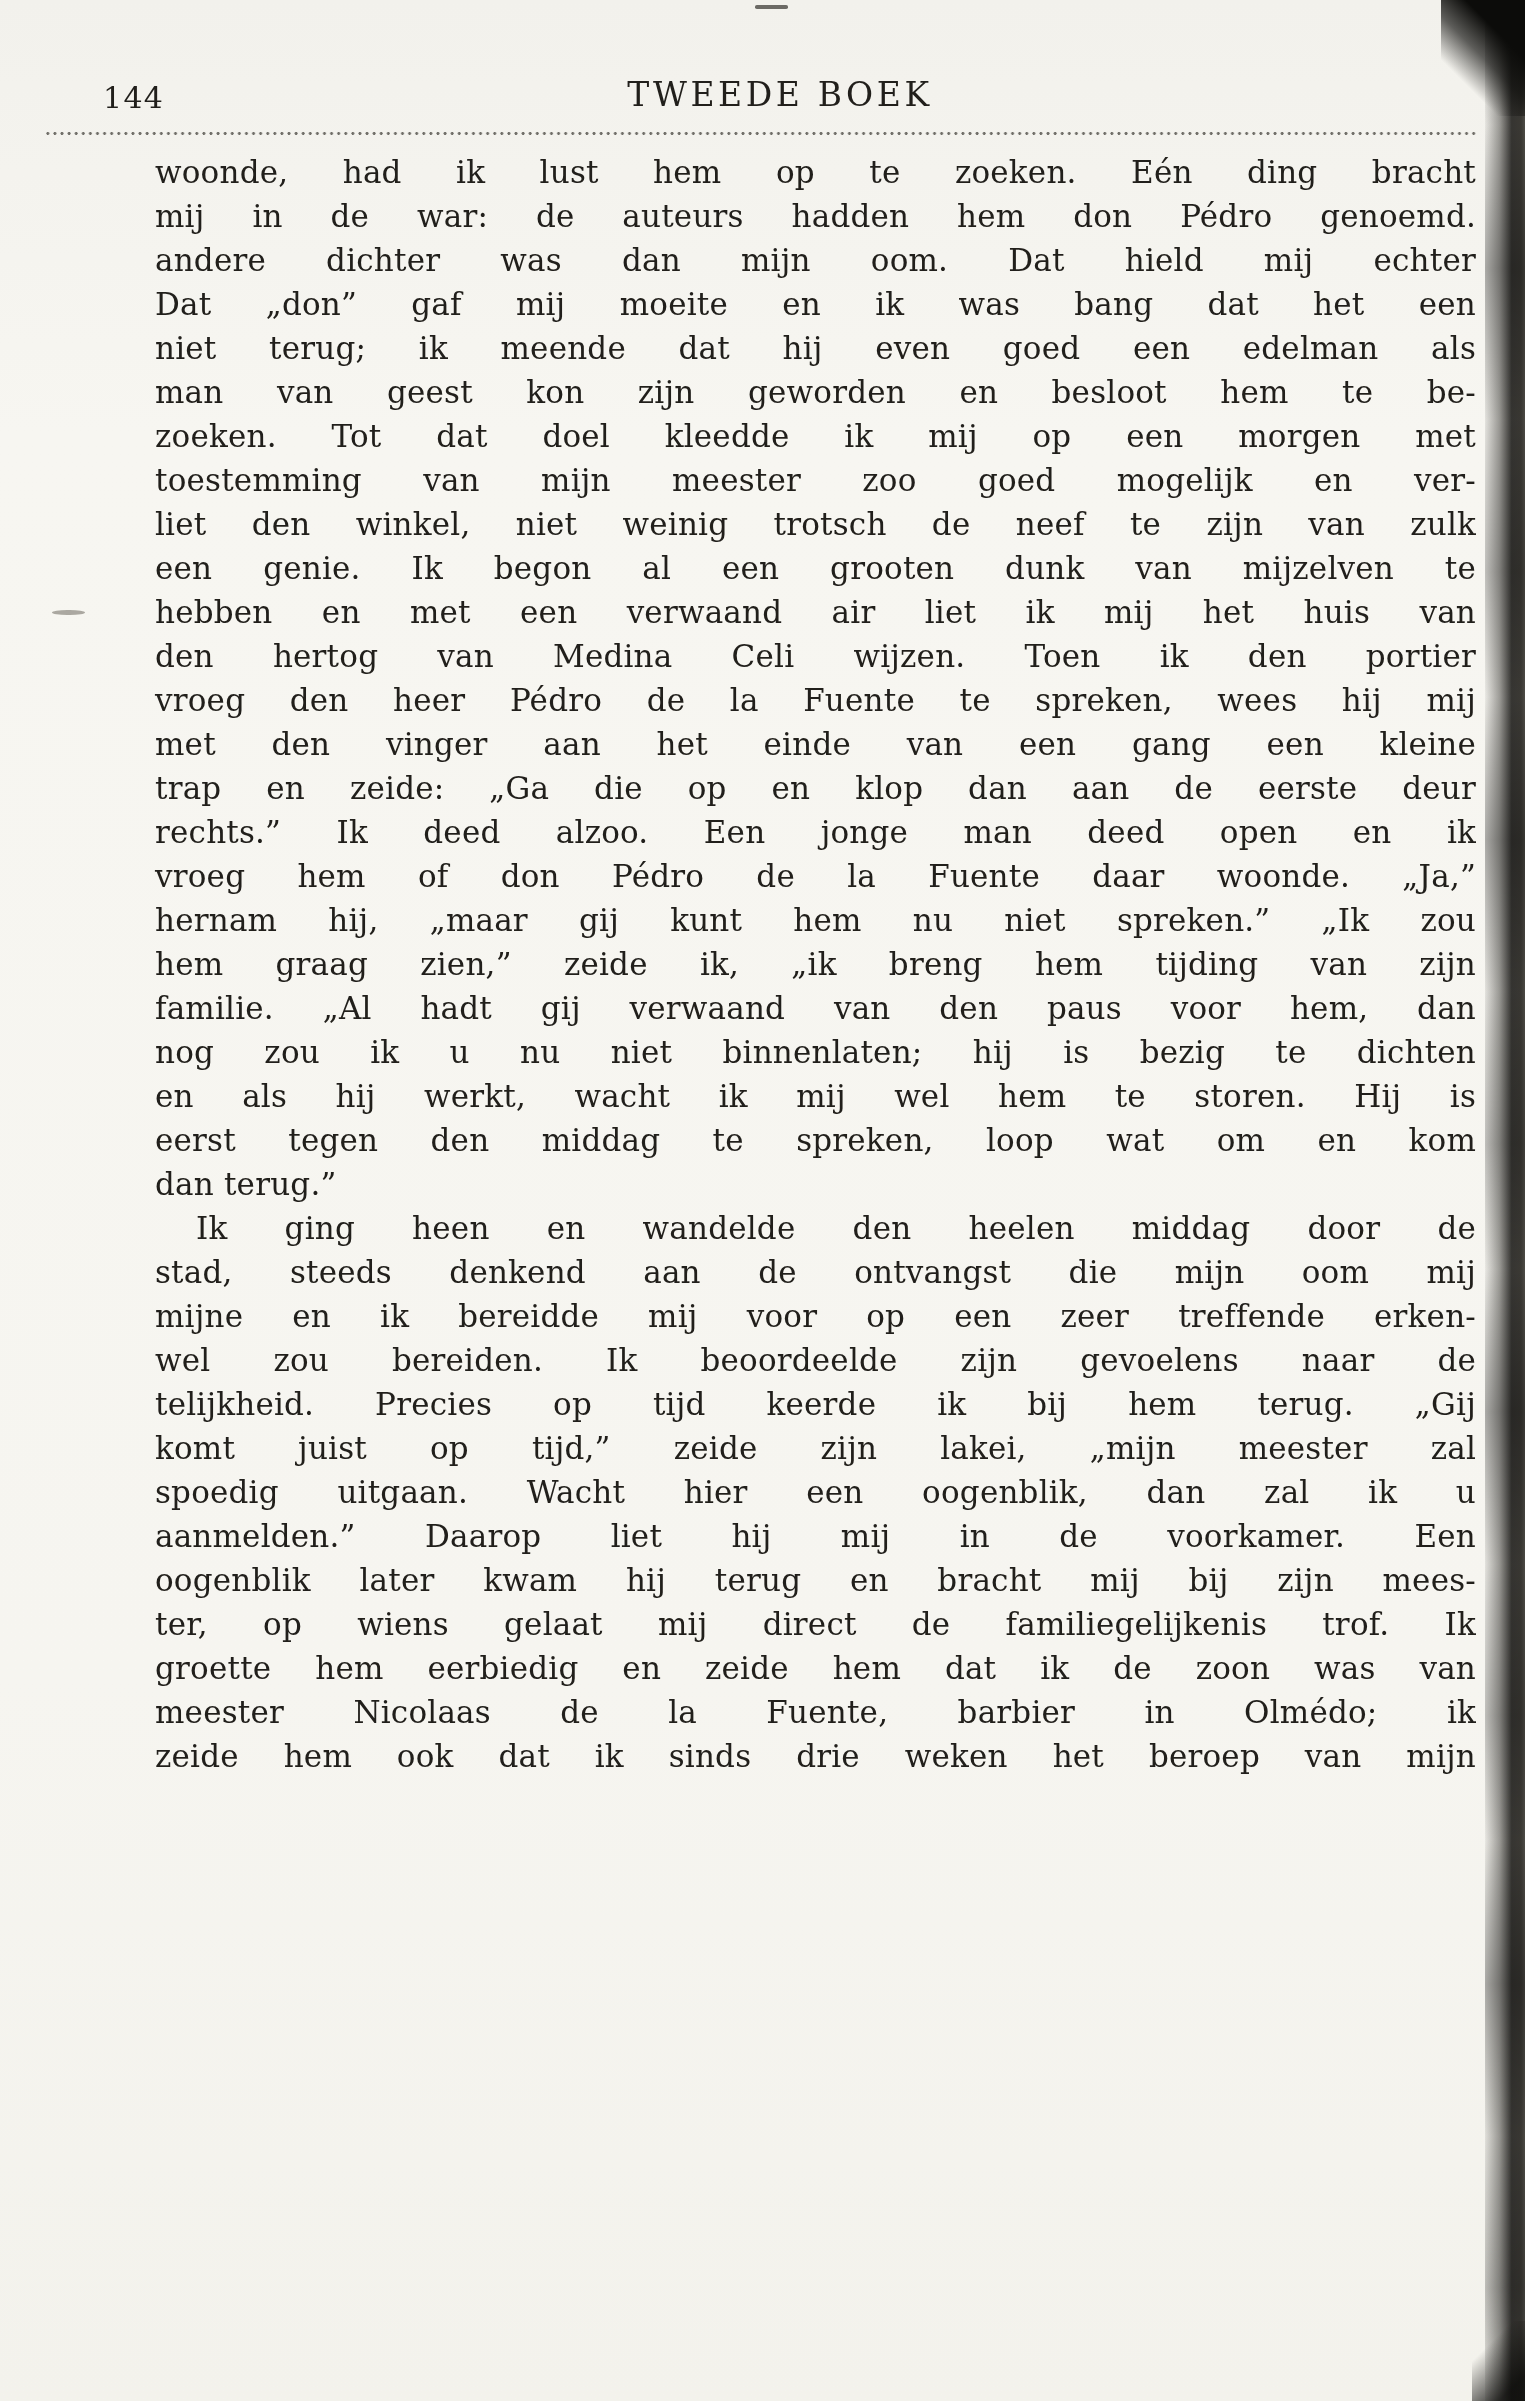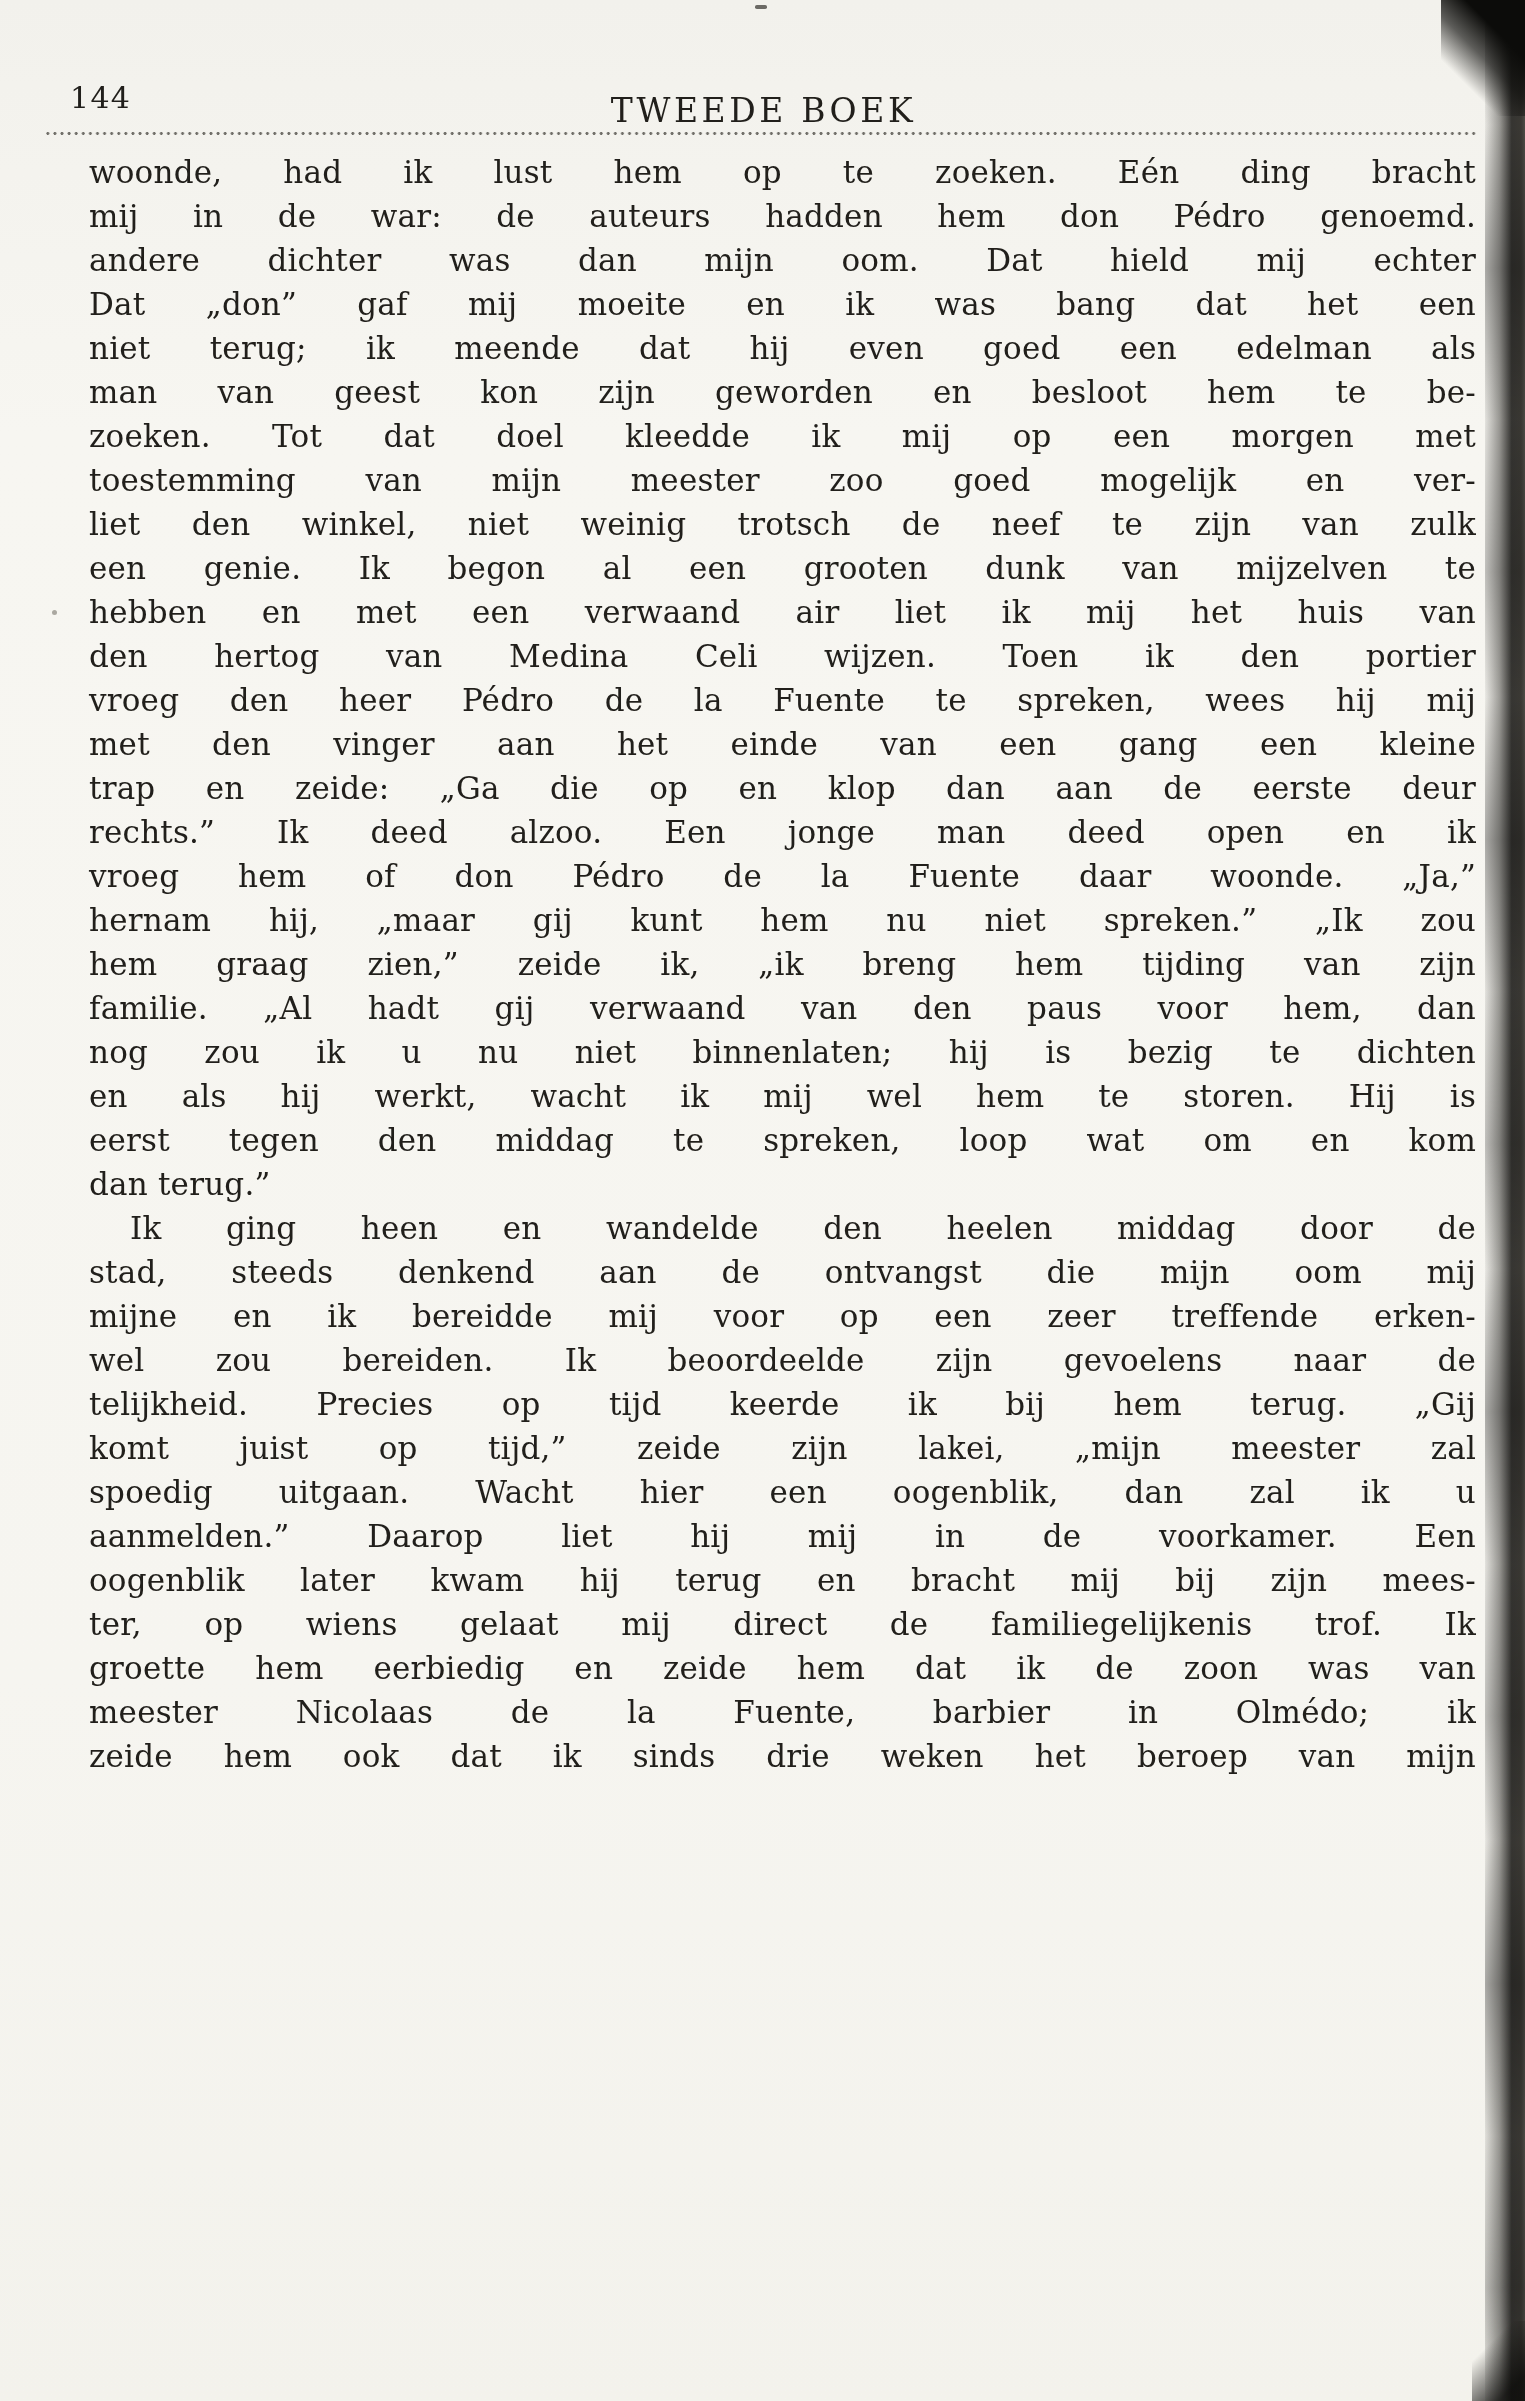--- a/index.html
+++ b/index.html
@@ -1,15 +1,15 @@
 <!DOCTYPE html>
 <html style="font-size:14.3px"><head>
 <meta charset="utf-8">
 <style>
-  * { box-sizing: border-box; }
+  * { box-sizing: border-box; padding-left: 33px; }
   html, body { margin: 0; padding: 0; }
   body {
     width: 1526px; height: 2401px;
     font-family: "DejaVu Serif", serif;
     background: #e9e8e3;
   }
   .page {
     position: relative;
     width: 1526px; height: 2401px;
     overflow: hidden;
@@ -28,21 +28,21 @@
     opacity: .7;
   }
   .header-row {
     position: absolute; top: 75px; left: 70px; width: 1387px; height: 43px;
   }
   .page-number {
     position: absolute; left: 0; top: 5.4px;
     font-size: 30px; letter-spacing: 1.3px;
   }
   .running-title {
-    position: absolute; left: 50%; transform: translateX(-50%); top: 16px;
+    position: absolute; left: 50%; transform: translateX(-50%); top: 0;
     font-size: 33px; letter-spacing: 3.6px;
   }
   .dotted-rule {
     position: absolute; top: 131px; left: 46px; width: 1432px; height: 4.5px;
     background-image: radial-gradient(circle at 1.8px 2.2px, #706e68 1.2px, rgba(112,110,104,0) 1.7px);
     background-size: 7.1px 4.5px;
     background-repeat: repeat-x;
   }
   .text-block {
     position: absolute; top: 150px; left: 70px; width: 1387px;

